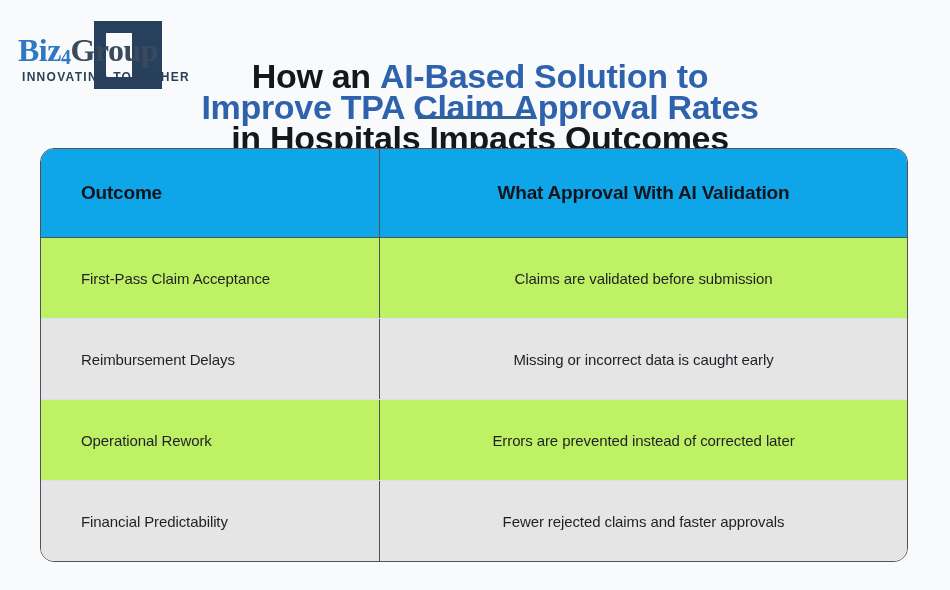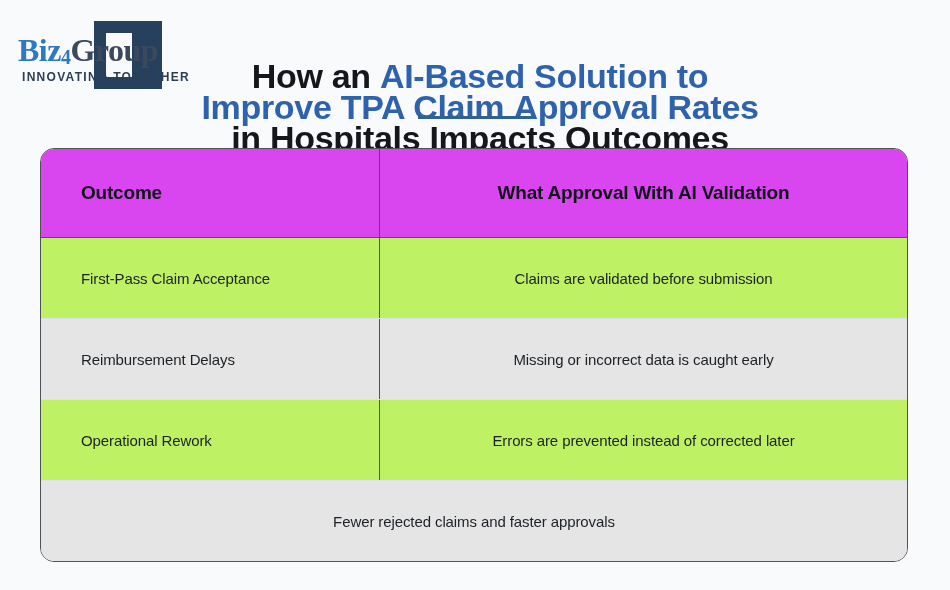--- a/index.html
+++ b/index.html
@@ -133,21 +133,21 @@
     border-right: 1.5px solid #4f5358;
   }
   .cell-change {
     flex: 1 1 auto;
     justify-content: center;
     padding: 0 26px;
     text-align: center;
   }
 
   .row-header {
-    background: #d946ef;
+    background: #0ea5e9;
     height: 88px;
     border-bottom: 1.5px solid #4f5358;
   }
   .row-header .cell {
     font-size: 19px;
     font-weight: 700;
     color: #11141a;
     letter-spacing: -0.2px;
   }
 
@@ -203,16 +203,17 @@
     <div class="cell cell-outcome">Reimbursement Delays</div>
     <div class="cell cell-change">Missing or incorrect data is caught early</div>
   </div>
 
   <div class="row row-body row-odd">
     <div class="cell cell-outcome">Operational Rework</div>
     <div class="cell cell-change">Errors are prevented instead of corrected later</div>
   </div>
 
   <div class="row row-body row-even">
+    <div class="cell cell-outcome">Financial Predictability</div>
     <div class="cell cell-change">Fewer rejected claims and faster approvals</div>
   </div>
 
 </div>
 
 </body></html>

